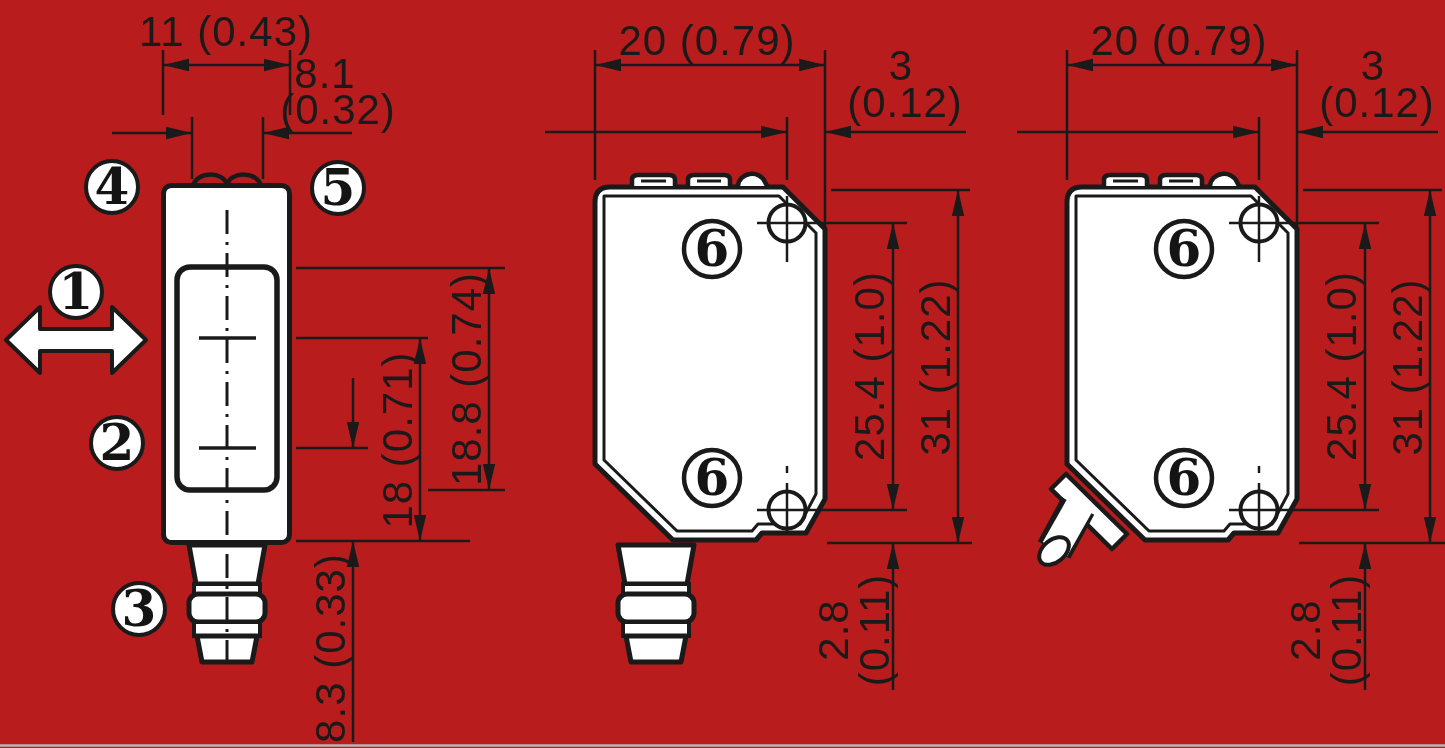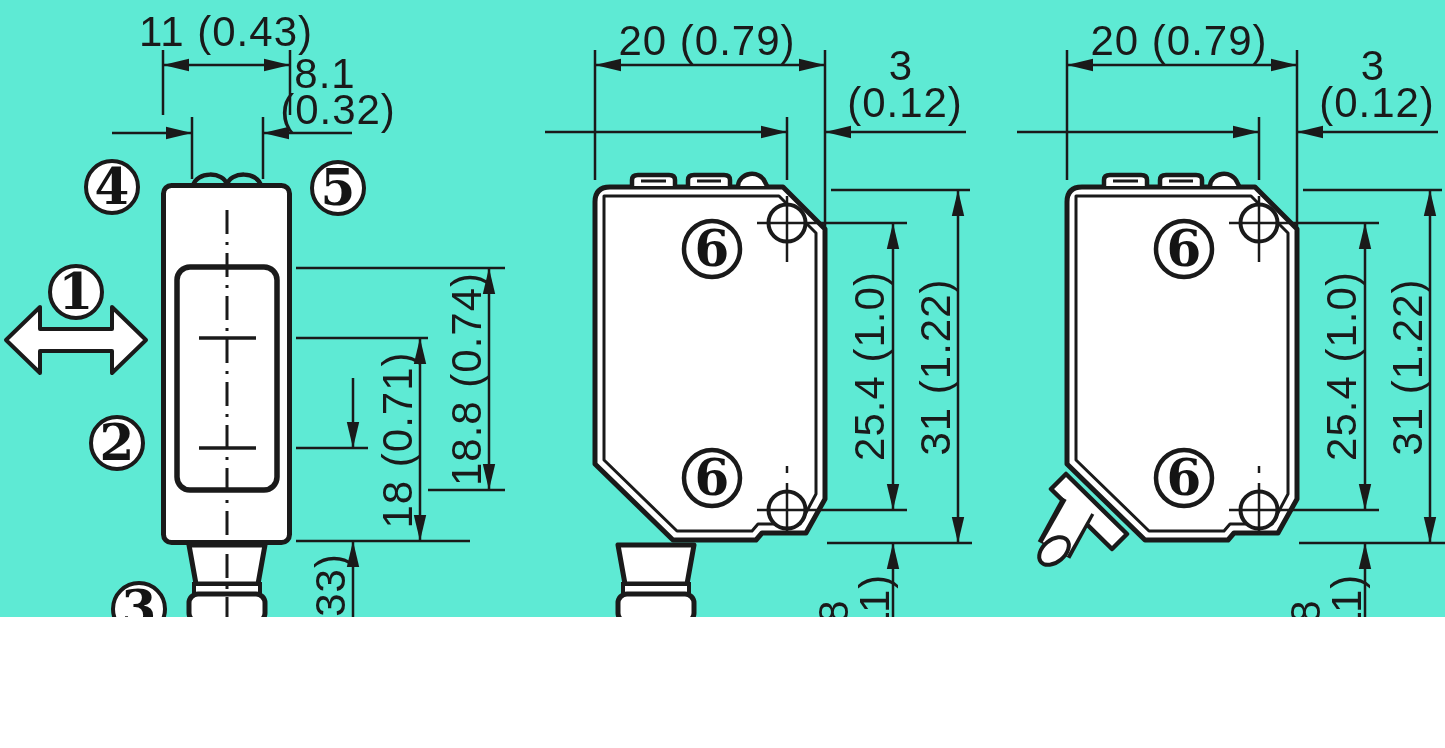--- a/index.html
+++ b/index.html
@@ -1,16 +1,16 @@
 <!DOCTYPE html>
 <html><head>
 <meta charset="utf-8">
 <style>
   html,body{margin:0;padding:0;background:#ffffff;}
-  .stage{position:relative;width:1445px;height:617px;background:#5eead4;overflow:hidden;
+  .stage{position:relative;width:1445px;height:748px;background:#b91c1c;overflow:hidden;
          font-family:"Liberation Sans",sans-serif;}
   svg{position:absolute;left:0;top:0;}
   .ln{stroke:#1a1a1a;fill:none;}
   .dim-text{font-family:"Liberation Sans",sans-serif;font-size:42px;fill:#1a1a1a;letter-spacing:1px;}
   .callout-num{font-family:"DejaVu Serif",serif;font-weight:bold;font-size:50px;fill:#141414;}
   .white{fill:#ffffff;}
 </style>
 </head>
 <body>
 

